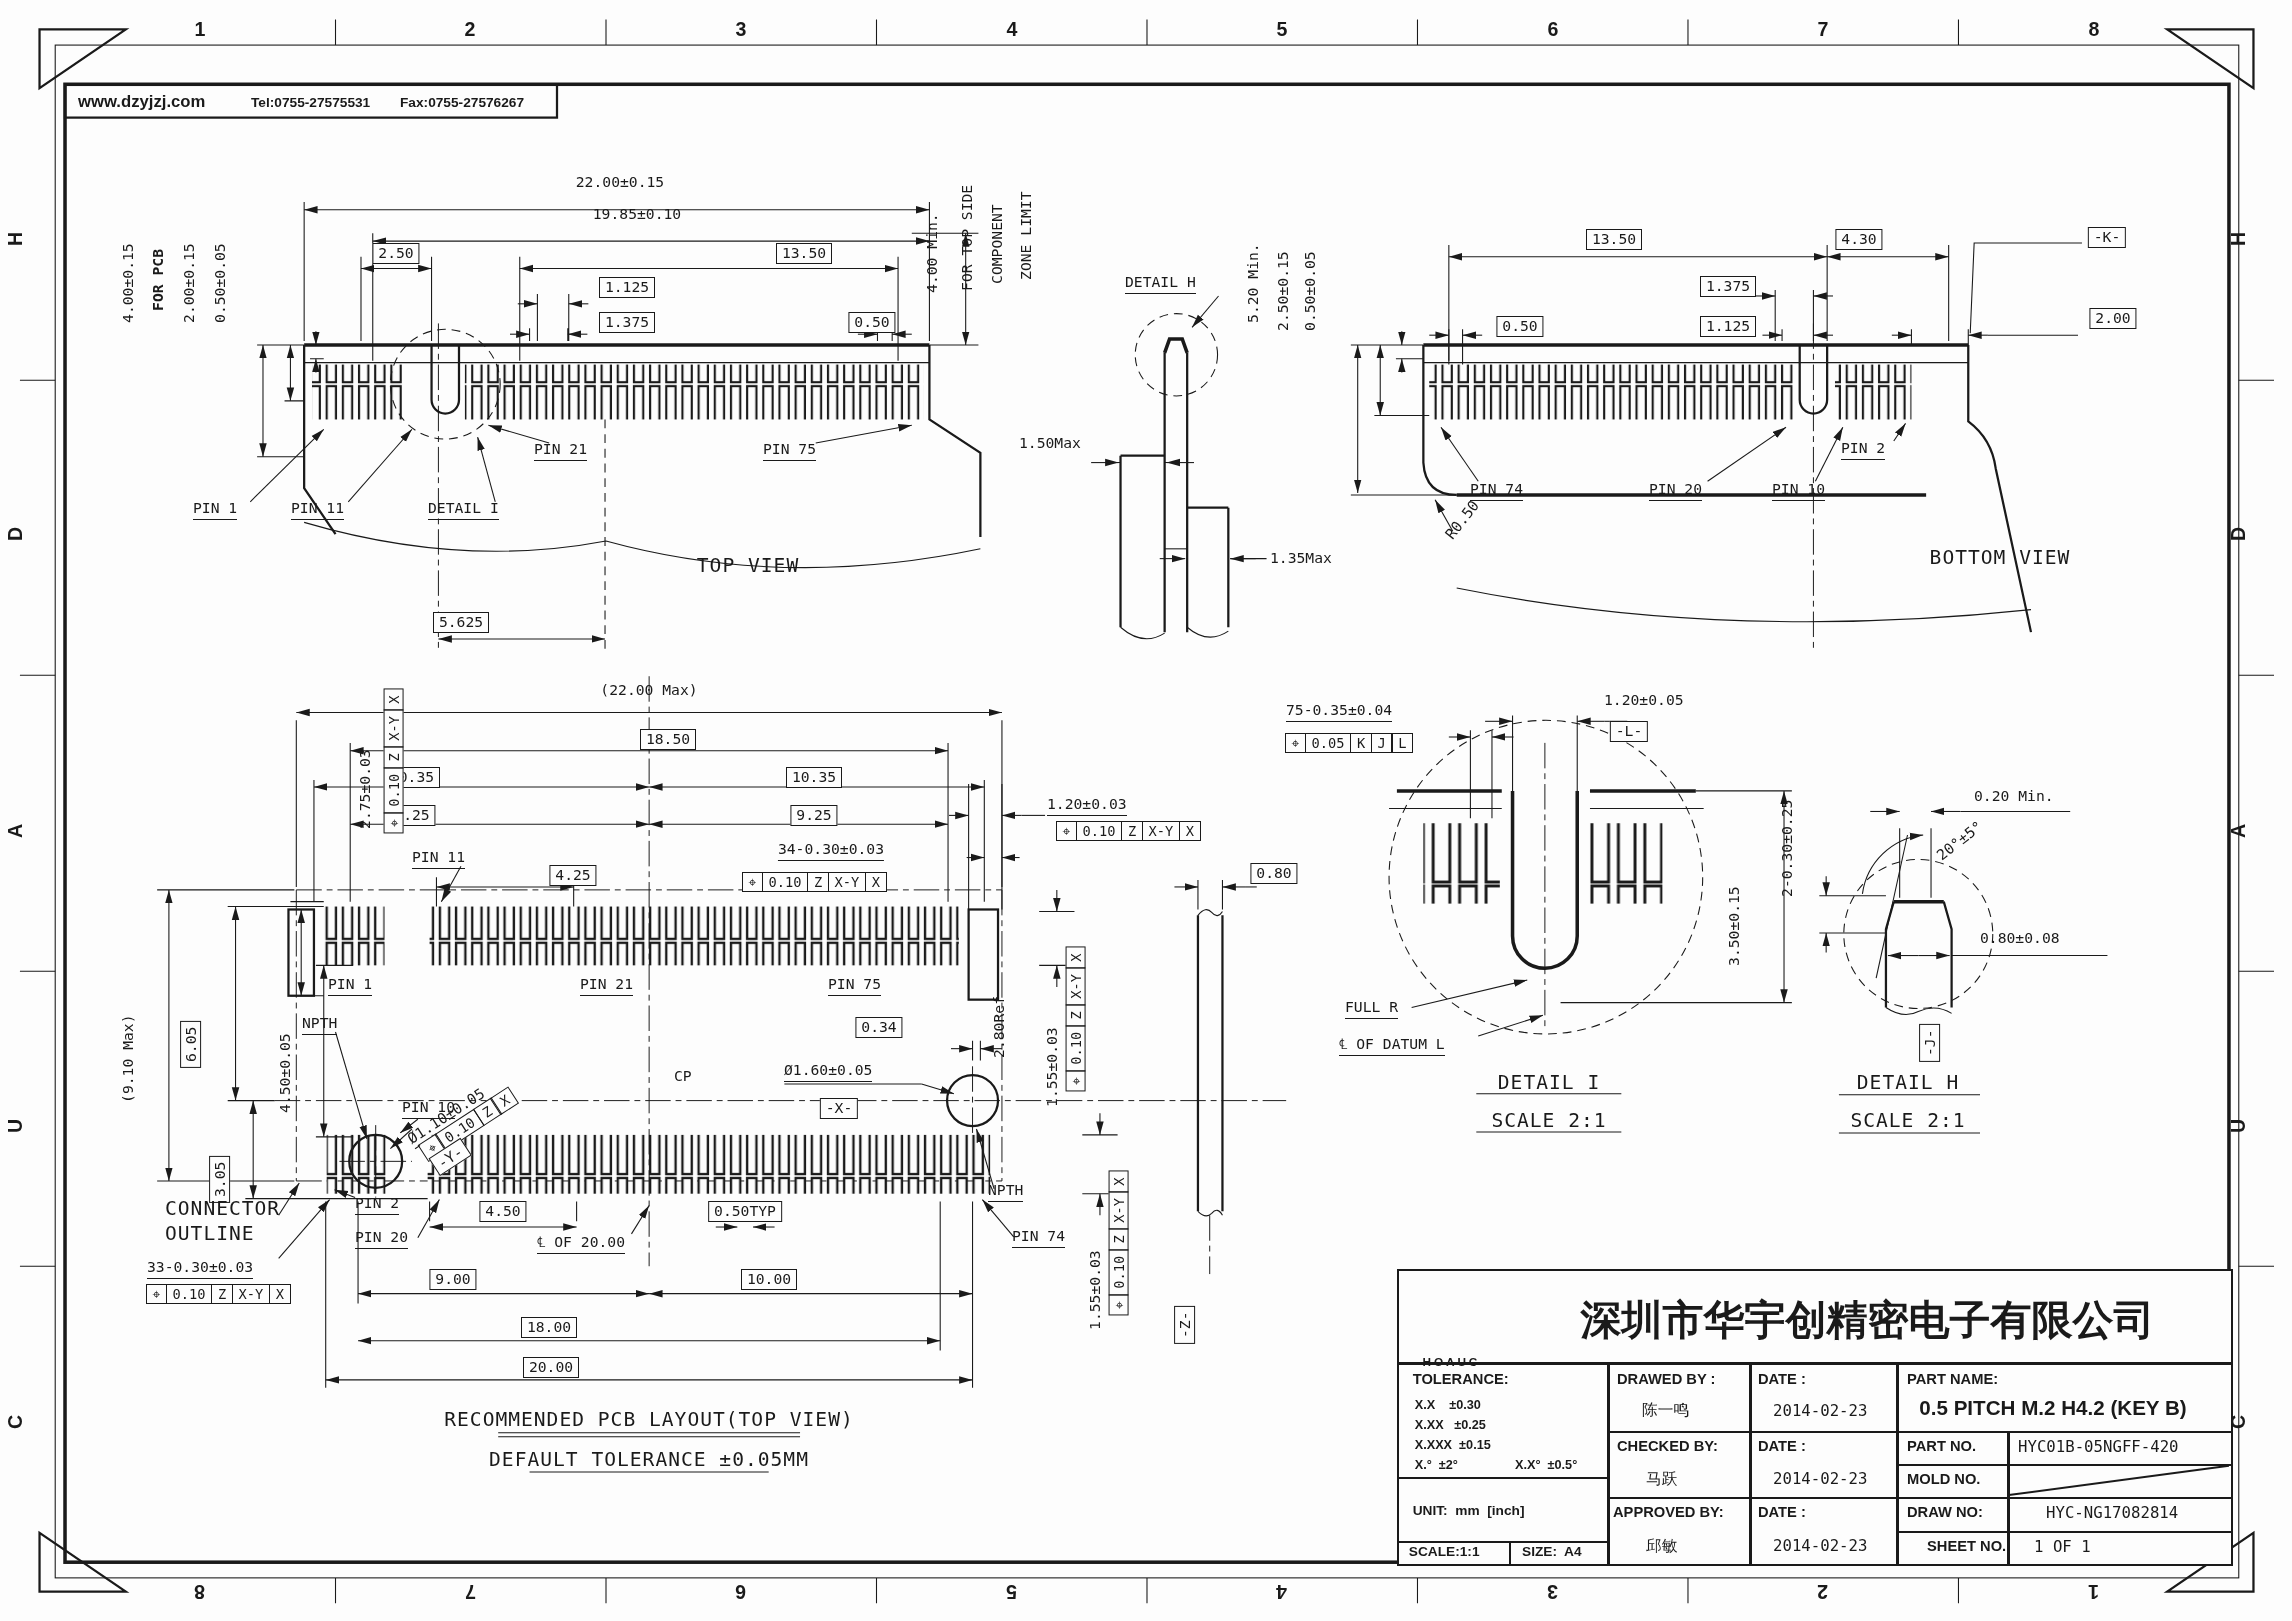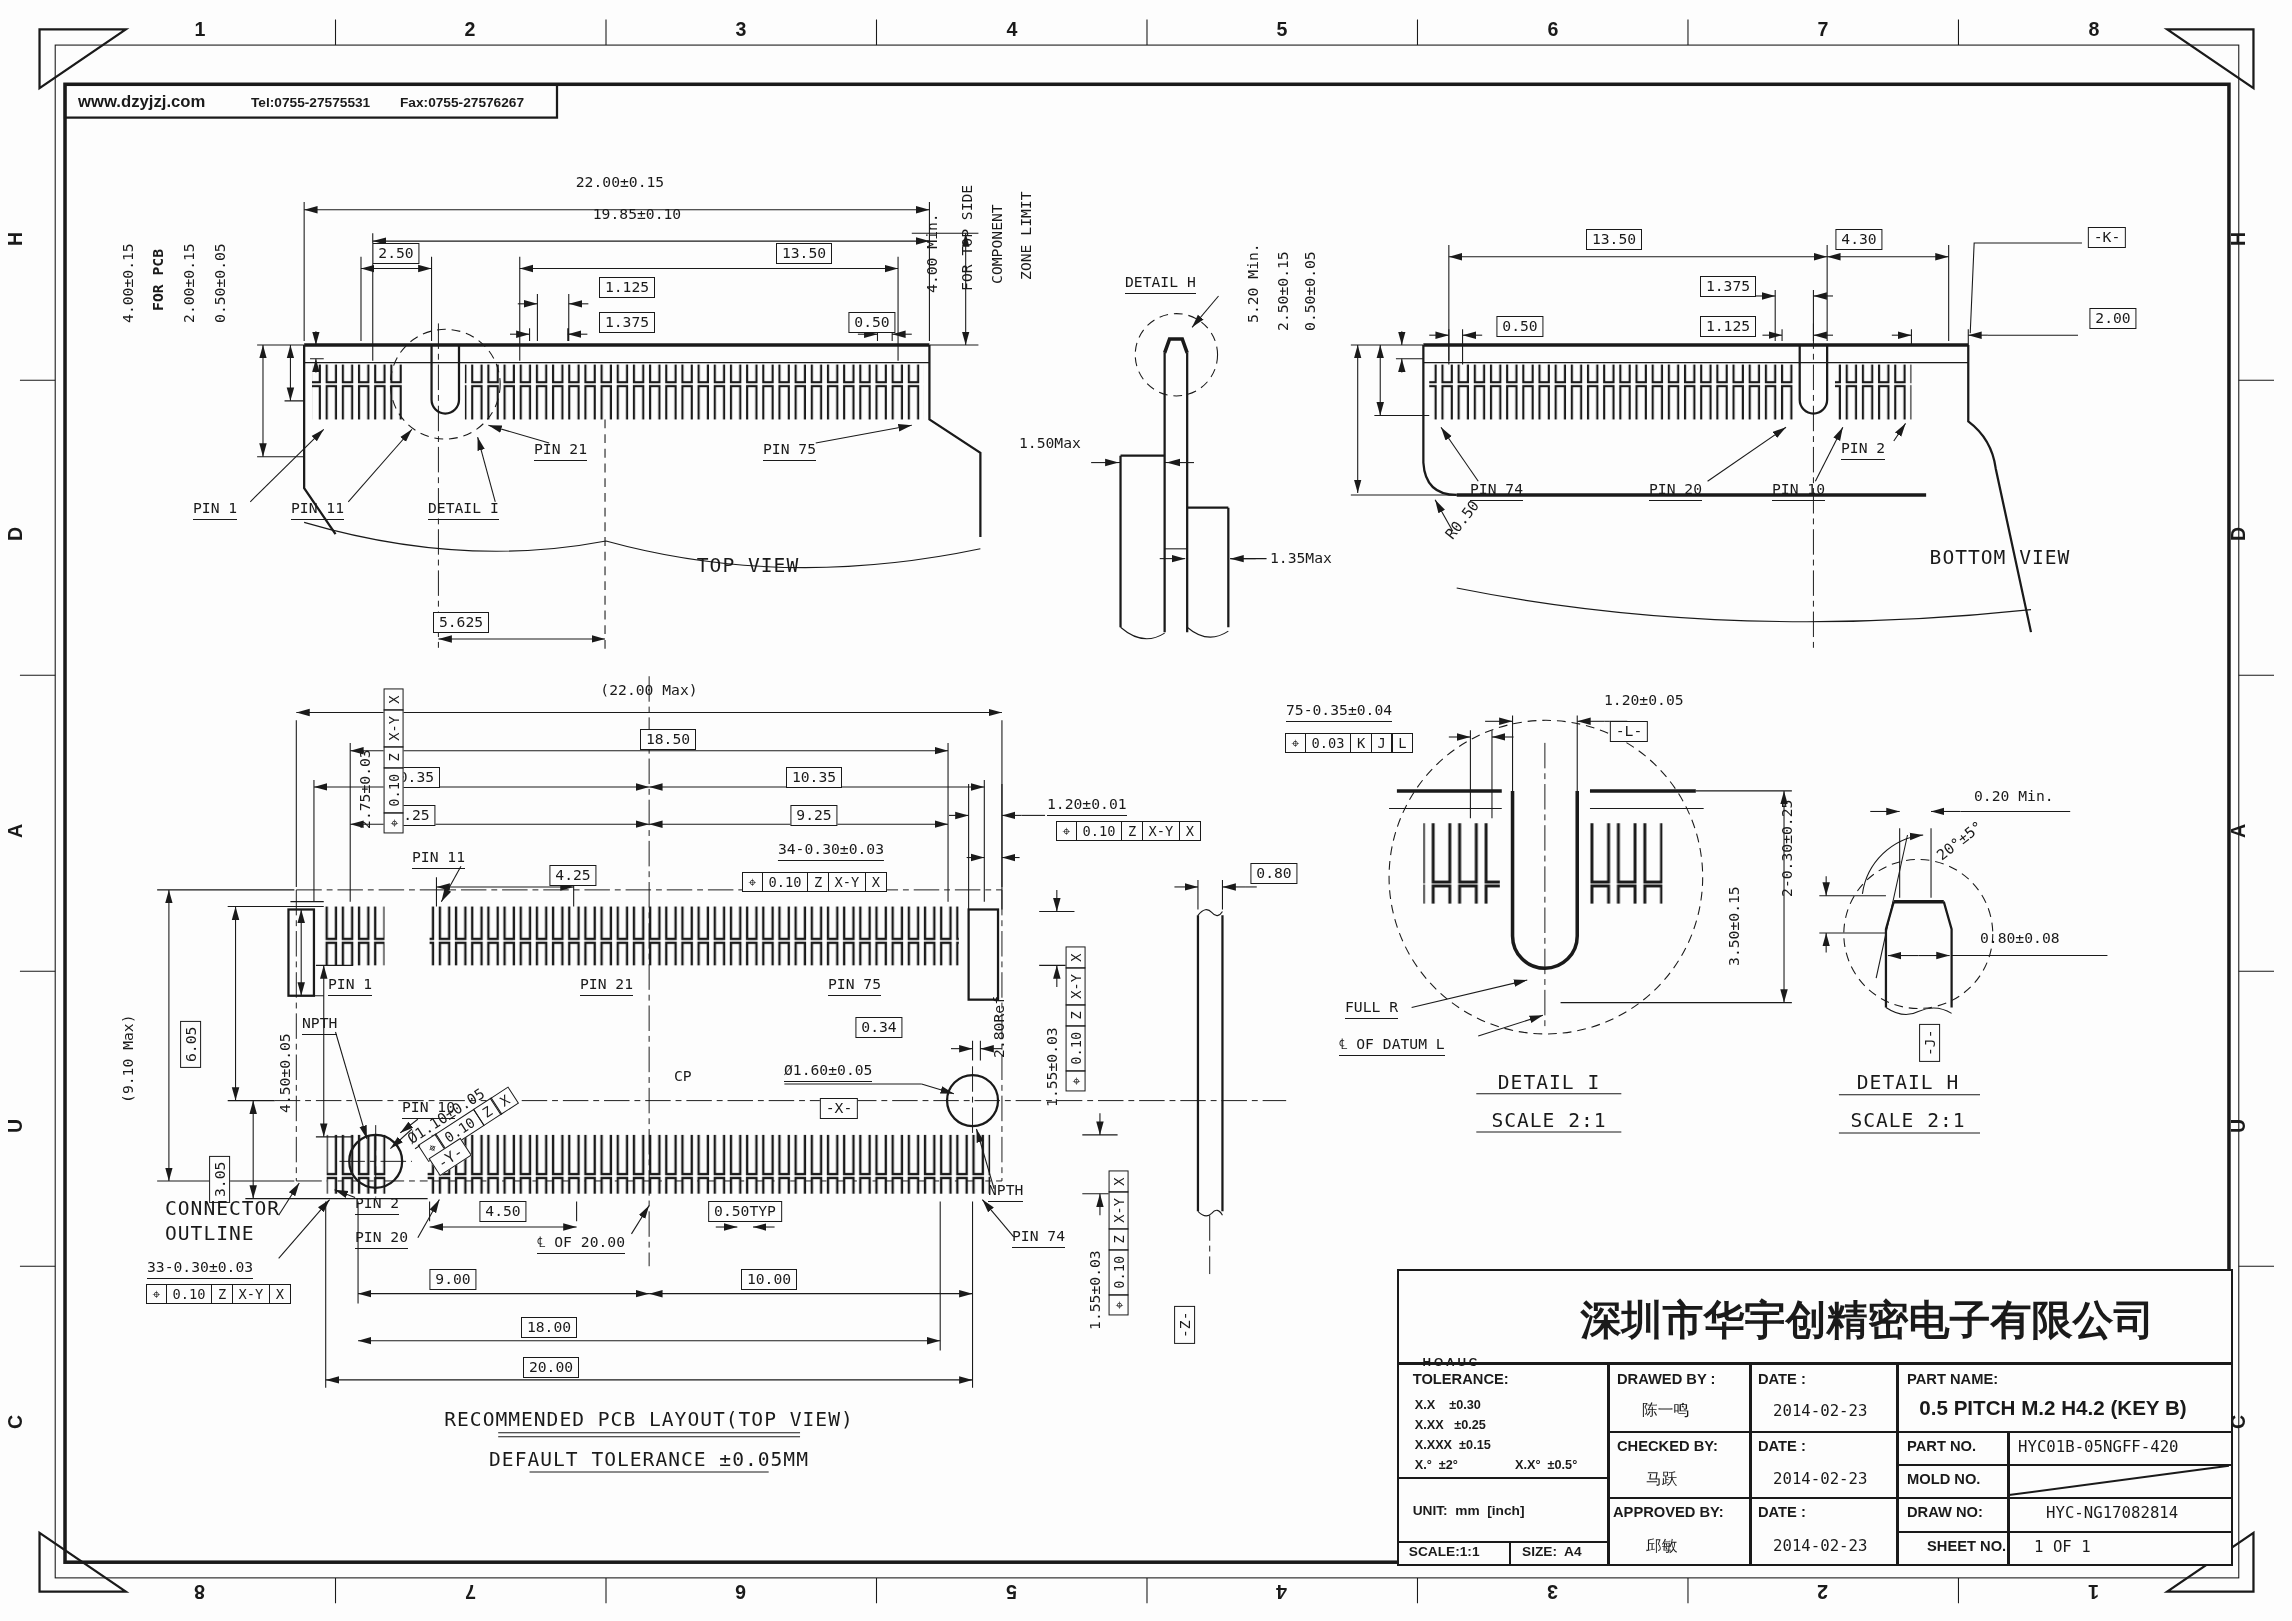--- a/index.html
+++ b/index.html
@@ -395,21 +395,21 @@
 <span class="t c u" style="left:831px;top:841px">34-0.30±0.03</span>
 <div class="fcf" style="position:absolute;left:743px;top:872px;z-index:3">
   <span>⌖</span>
       <span>0.10</span>
       <span>Z</span>
       <span>X-Y</span>
       <span>X</span>
 </div>
 <span class="t u" style="left:412px;top:849px">PIN 11</span>
 <span class="t c box" style="left:573px;top:865px">4.25</span>
-<span class="t u" style="left:1047px;top:796px">1.20±0.01</span>
+<span class="t u" style="left:1047px;top:796px">1.20±0.03</span>
 <div class="fcf" style="position:absolute;left:1057px;top:821px;z-index:3">
   <span>⌖</span>
       <span>0.10</span>
       <span>Z</span>
       <span>X-Y</span>
       <span>X</span>
 </div>
 <span class="t v" style="left:374px;top:812px">2.75±0.03</span>
 <div class="fcf v" style="position:absolute;left:404px;top:812px;z-index:3">
   <span>⌖</span>
@@ -475,21 +475,21 @@
       <span>X</span>
 </div>
 <span class="t big" style="left:165px;top:1198px">CONNECTOR</span>
 <span class="t big" style="left:165px;top:1223px">OUTLINE</span>
 <span class="t c big" style="left:649px;top:1409px">RECOMMENDED PCB LAYOUT(TOP VIEW)</span>
 <span class="t c big" style="left:649px;top:1449px">DEFAULT TOLERANCE ±0.05MM</span>
 
 <span class="t u" style="left:1286px;top:702px">75-0.35±0.04</span>
 <div class="fcf" style="position:absolute;left:1286px;top:733px;z-index:3">
   <span>⌖</span>
-      <span>0.03</span>
+      <span>0.05</span>
       <span>K</span>
       <span>J</span>
       <span>L</span>
 </div>
 <span class="t" style="left:1604px;top:692px">1.20±0.05</span>
 <span class="t c box" style="left:1629px;top:721px">-L-</span>
 <span class="t v" style="left:1743px;top:949px">3.50±0.15</span>
 <span class="t u" style="left:1345px;top:999px">FULL R</span>
 <span class="t u" style="left:1339px;top:1036px">℄ OF DATUM L</span>
 <span class="t c big" style="left:1549px;top:1072px">DETAIL I</span>

